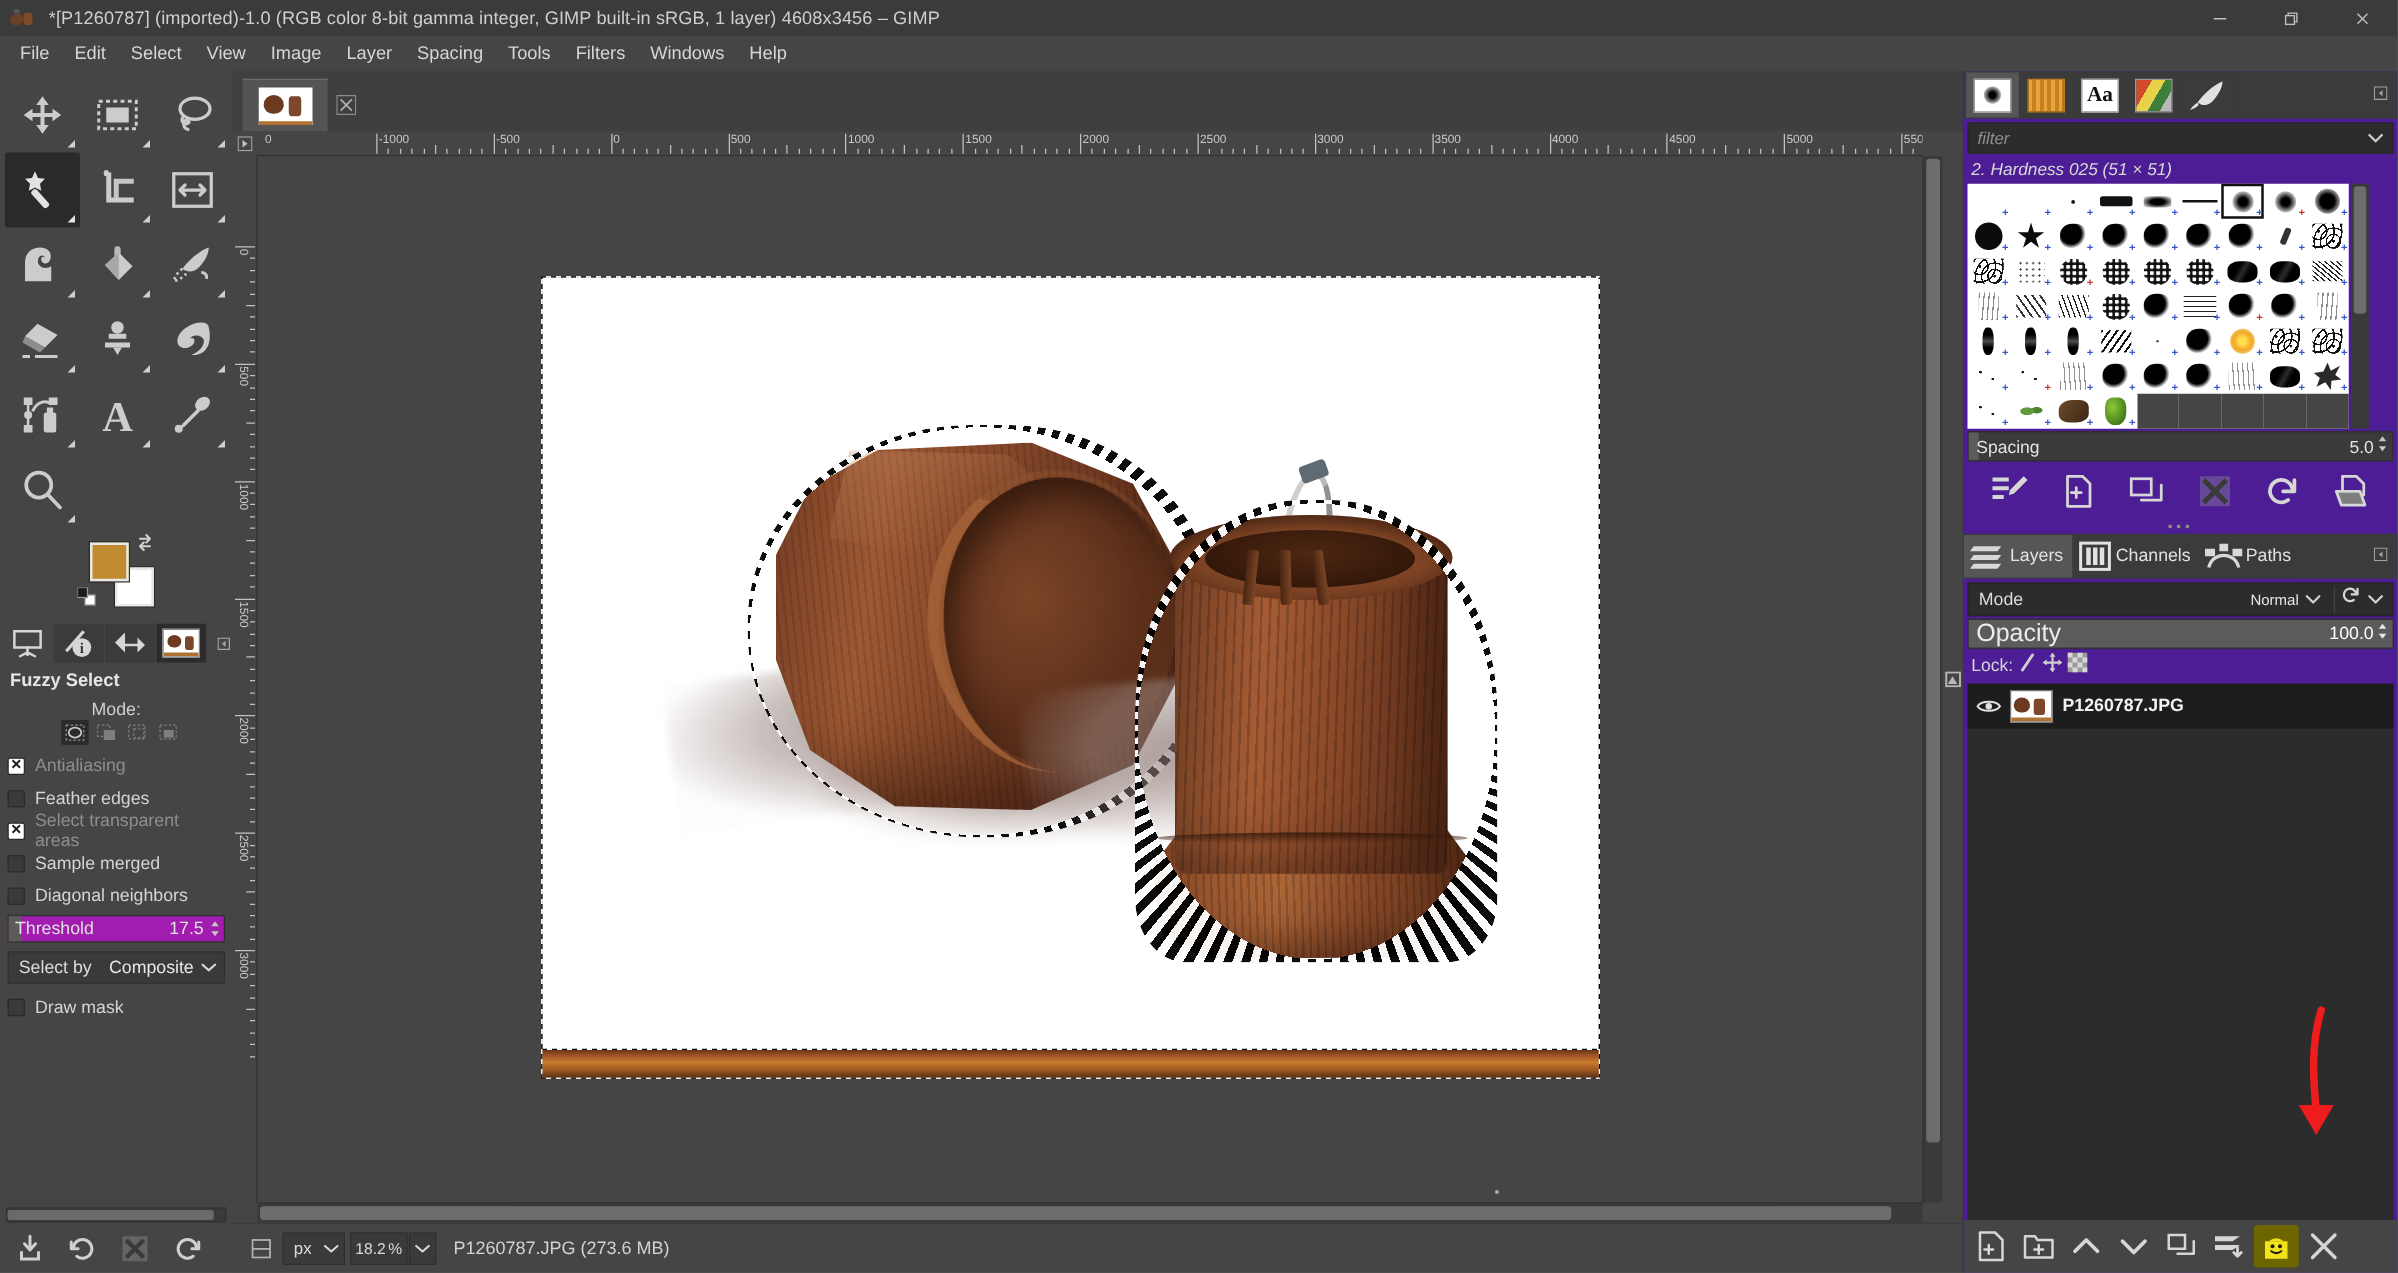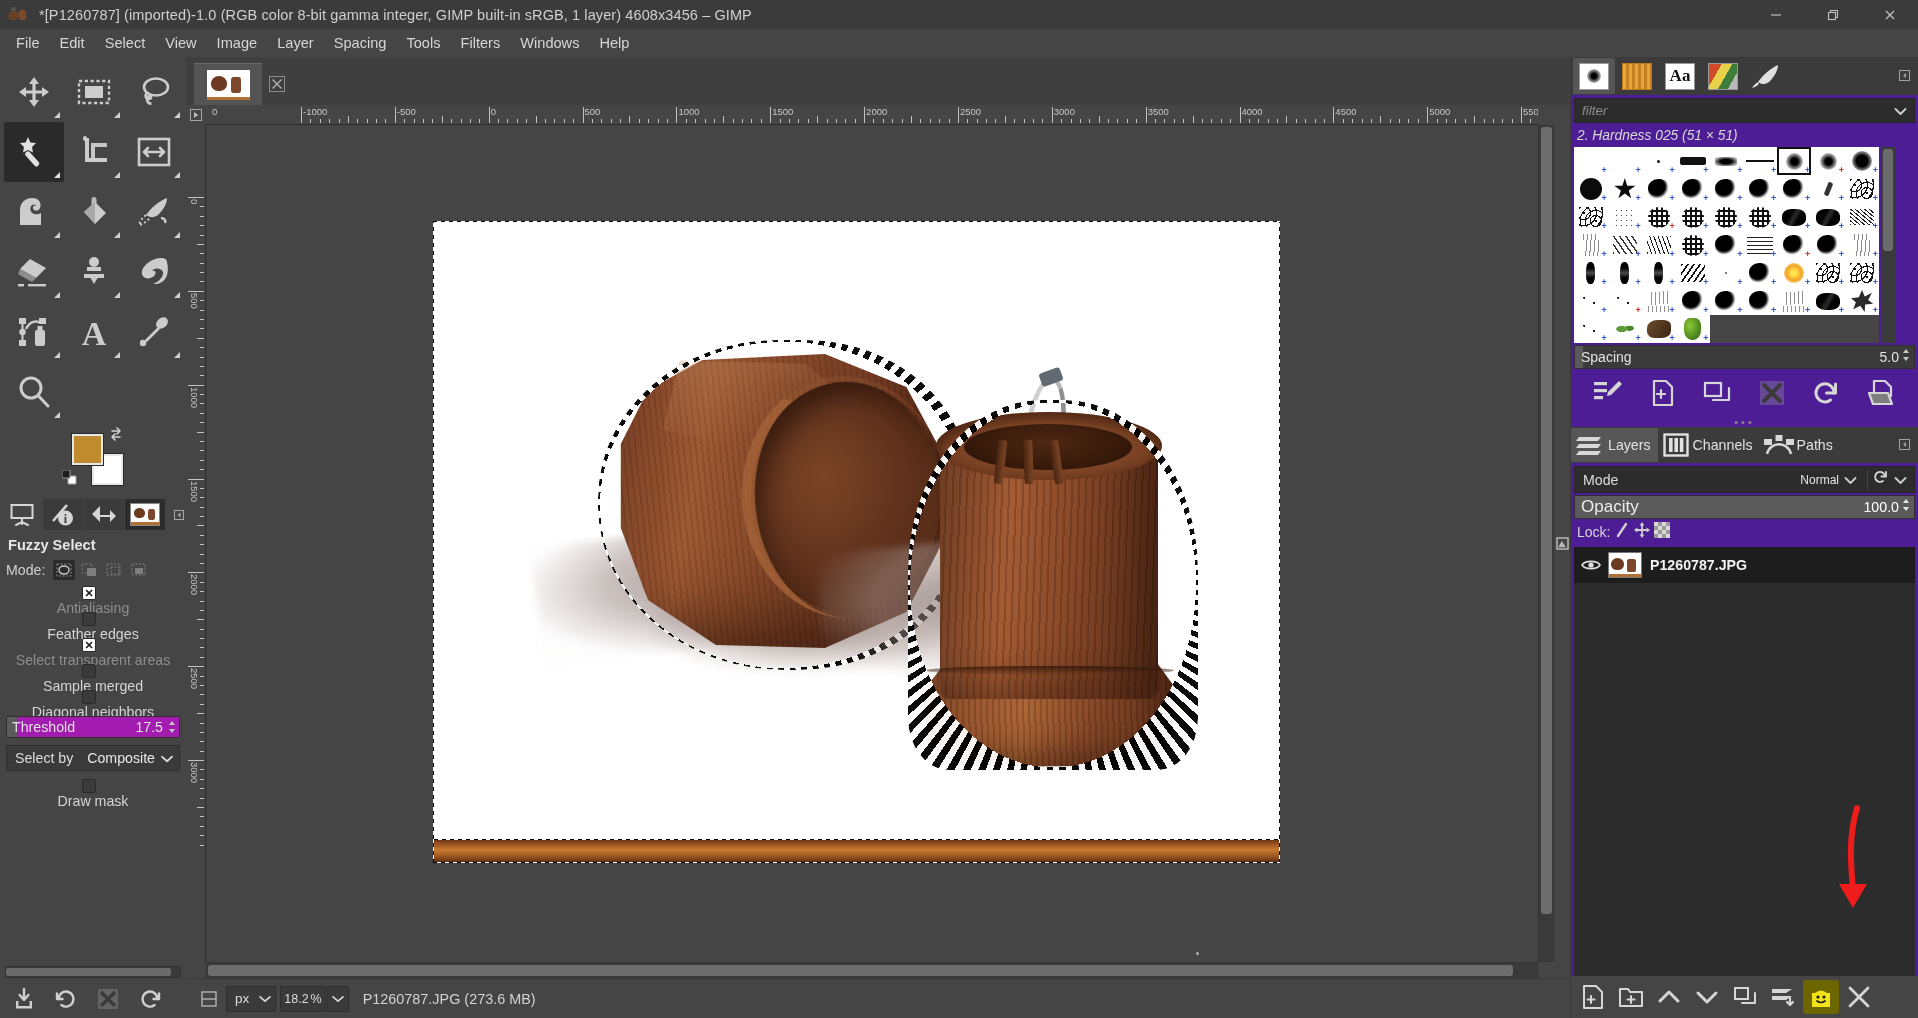--- a/index.html
+++ b/index.html
@@ -84,28 +84,28 @@
     width:30px; height:23px; background:#fff; position:relative; overflow:hidden; border:1px solid #888;
   }
   .minitab-arrow {
     width:11px; height:31px; display:flex; align-items:center; justify-content:center;
     margin-left:auto; margin-right:2px;
   }
 
   
   .toolopts { padding: 4px 6px 0 6px; color:#d6d6d6; font-size:14.2px; flex:1 1 auto; overflow:hidden;}
   .opt-title { font-weight:bold; font-size:14.6px; color:#e6e6e6; margin: 3px 0 7px 2px; }
-  .opt-row { display:flex; align-items:center; margin-bottom:6px; }
+  .opt-row { display:flex; align-items:center; margin-bottom:6px;flex-direction:column; }
   .opt-label { color:#cfcfcf; }
   .mode-btns { display:flex; margin-left:8px; gap:3px; }
   .mode-btn {
     width:22px; height:20px; display:flex; align-items:center; justify-content:center; border-radius:2px;
   }
   .mode-btn.sel { background:#2b2b2b; }
-  .chk-row { display:flex; align-items:center; margin-bottom:5px; height:21px;flex-direction:column; }
+  .chk-row { display:flex; align-items:center; margin-bottom:5px; height:21px; }
   .chk {
     width:14px; height:14px; background:#3a3a3a; border:1px solid #2a2a2a; border-radius:2px;
     margin-right:8px; display:flex; align-items:center; justify-content:center; flex:0 0 14px;
   }
   .chk.on { background:#ffffff; }
   .chk.on::after {
     content:"✕"; color:#1d1d1d; font-size:11px; line-height:11px; font-weight:bold;
   }
   .chk-label { color:#d4d4d4; font-size:14.2px; }
   .chk-label.dim { color:#8e8e8e; }
@@ -402,21 +402,21 @@
   }
   .mode-row .t { color:#dcdcdc; font-size:14.2px; padding-left:8px; }
   .mode-row .v { color:#e6e6e6; font-size:12px; margin-left:auto; padding-right:5px;}
   .mode-row .sep { width:1px; height:20px; background:#454545; margin:0 4px;}
 
   .opacity-row {
     height:24px; background:#3a3a3a; border:1px solid #2f2f2f; display:flex; align-items:center;
     margin:2px 3px 0 3px; position:relative;
   }
   .opacity-row .fill { position:absolute; left:0; top:0; bottom:0; width:100%; background:#5b5b5b;}
-  .opacity-row .t { position:relative; color:#ececec; font-size:17px; padding-left:6px;}
+  .opacity-row .t { position:relative; color:#ececec; font-size:20px; padding-left:6px;}
   .opacity-row .v { position:relative; margin-left:auto; color:#ffffff; font-size:14.2px; padding-right:3px;}
 
   .lock-row { height:26px; display:flex; align-items:center; padding-left:6px; gap:4px; }
   .lock-row .t { color:#d6d6d6; font-size:14px; }
 
   .layerlist { flex:1 1 auto; background:#2c2c2c; margin:2px 3px 0 3px; min-height:0; position:relative;}
   .layer-row { height:36px; display:flex; align-items:center; background:#1d1d1d; }
   .layer-row .eye { width:34px; display:flex; align-items:center; justify-content:center;}
   .layer-row .thumb { width:34px; height:26px; background:#fff; border:1px solid #777; position:relative; overflow:hidden; margin-right:8px;}
   .layer-row .nm { color:#f2f2f2; font-size:14.2px; font-weight:bold; }

